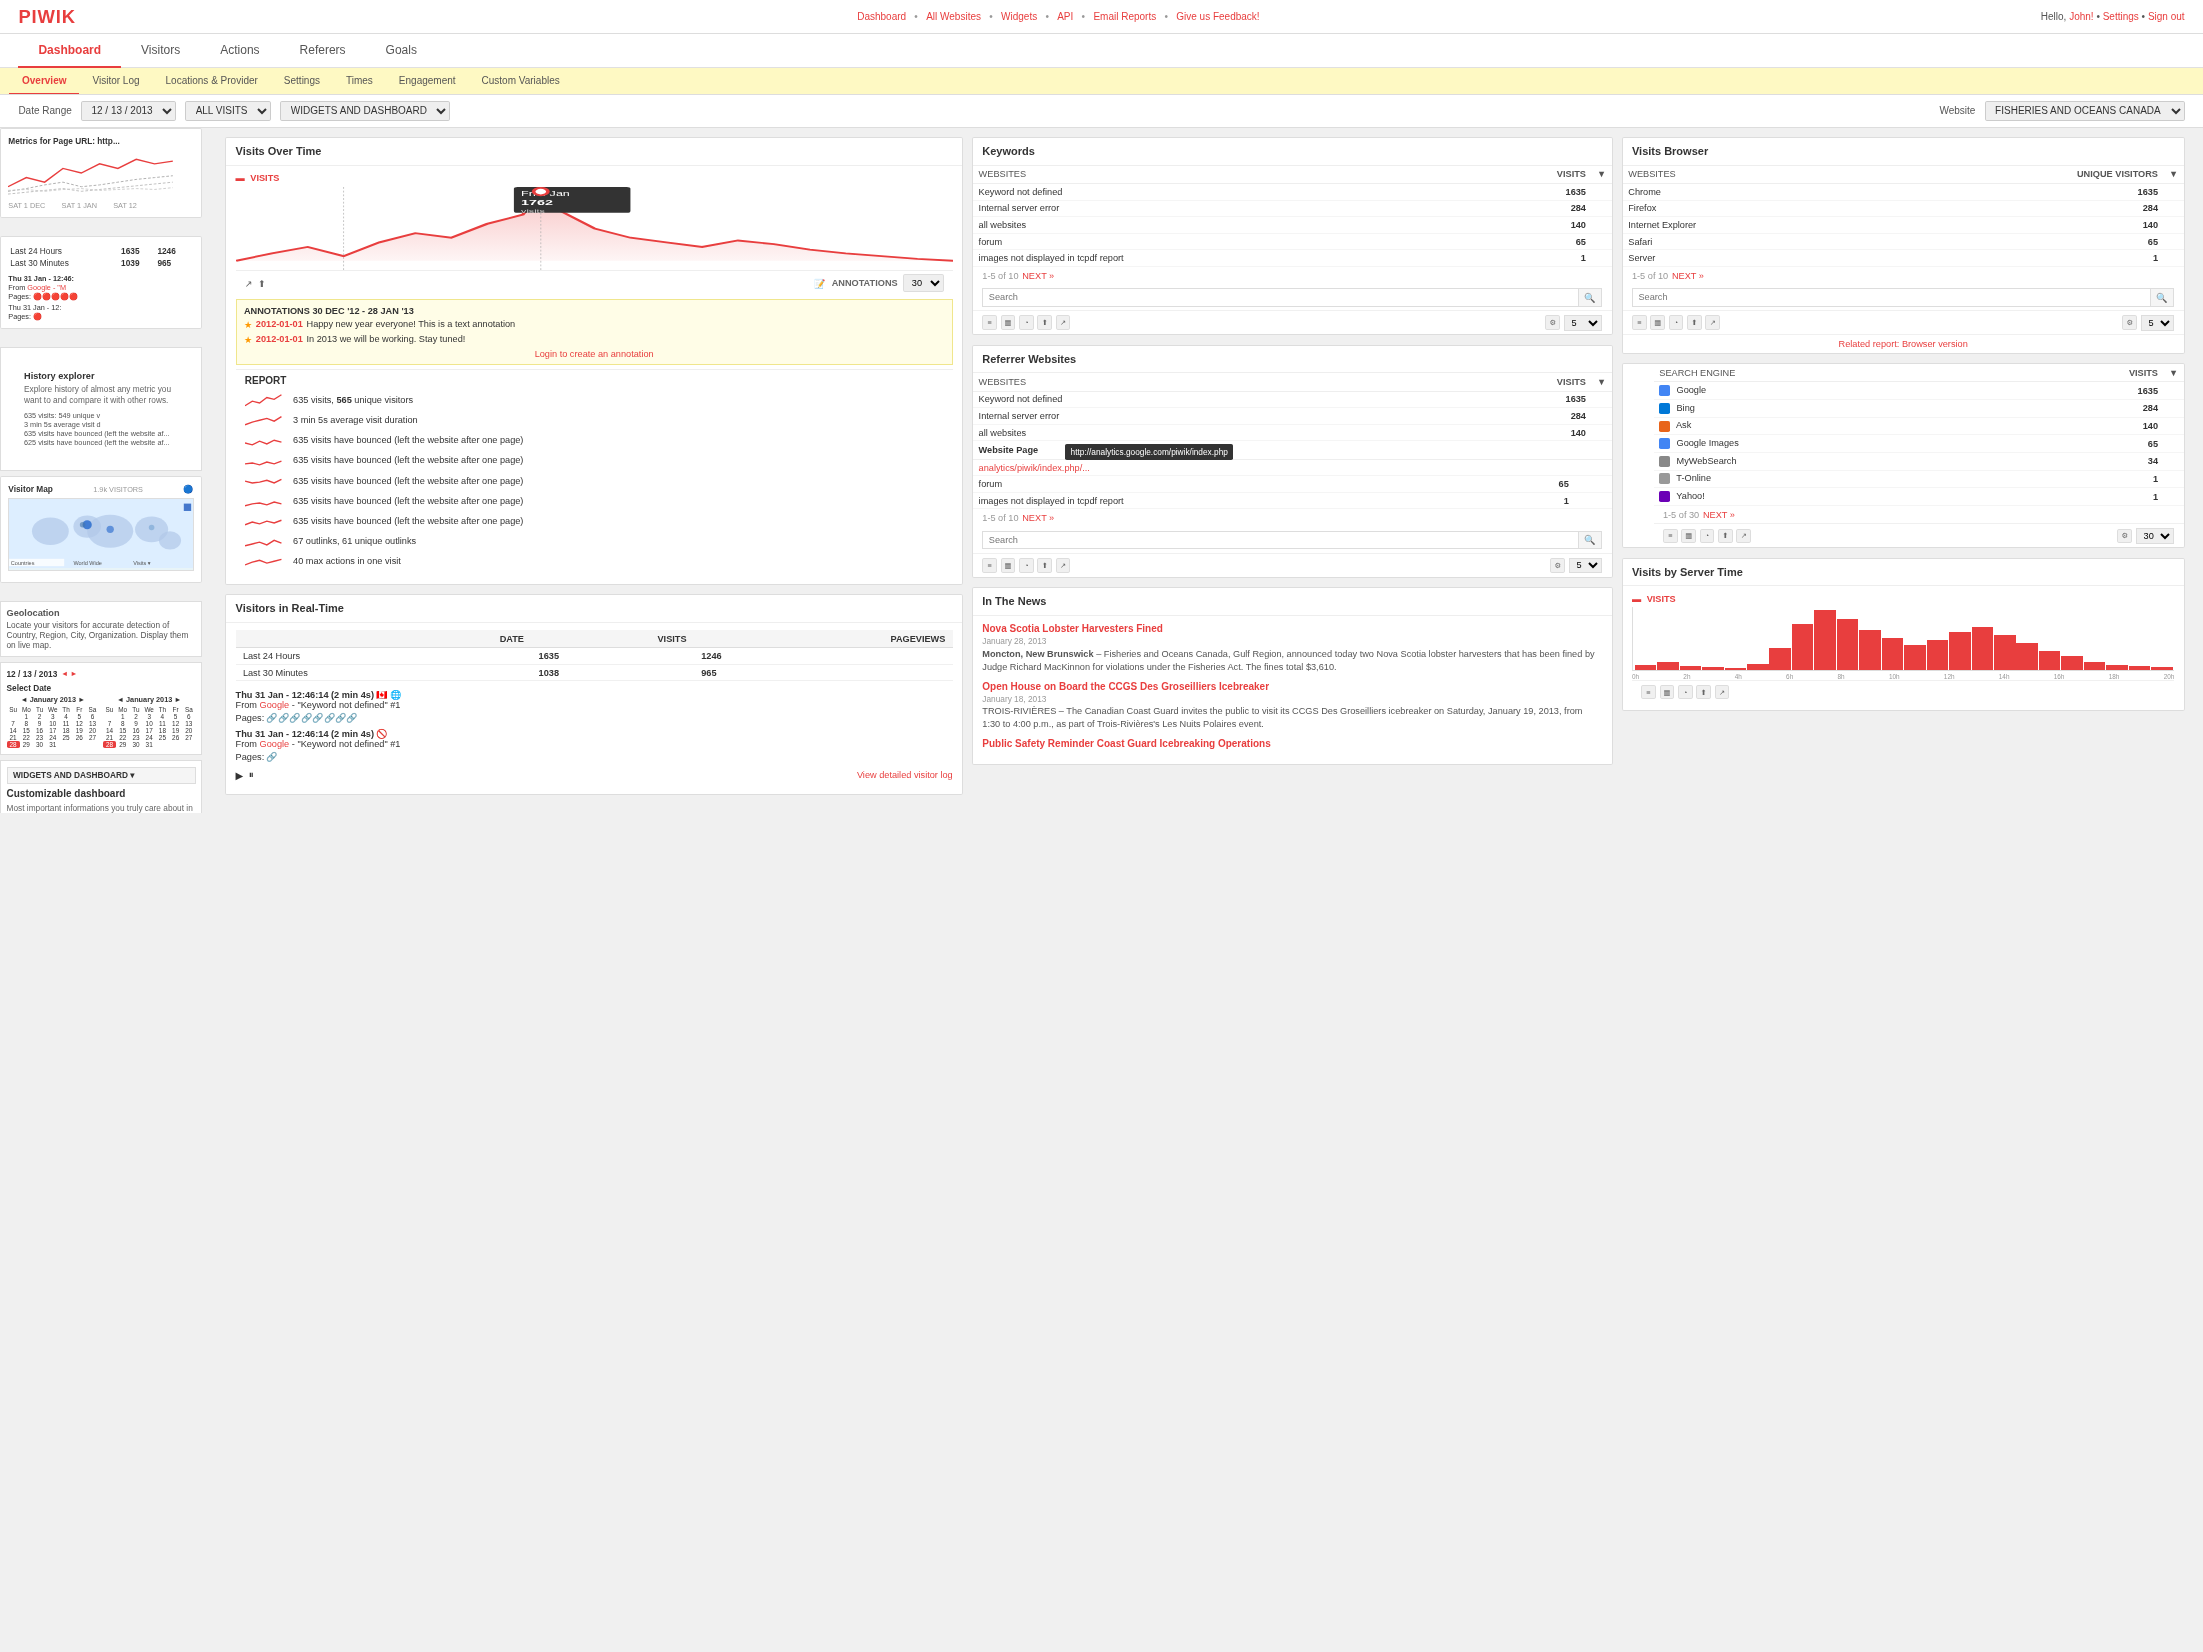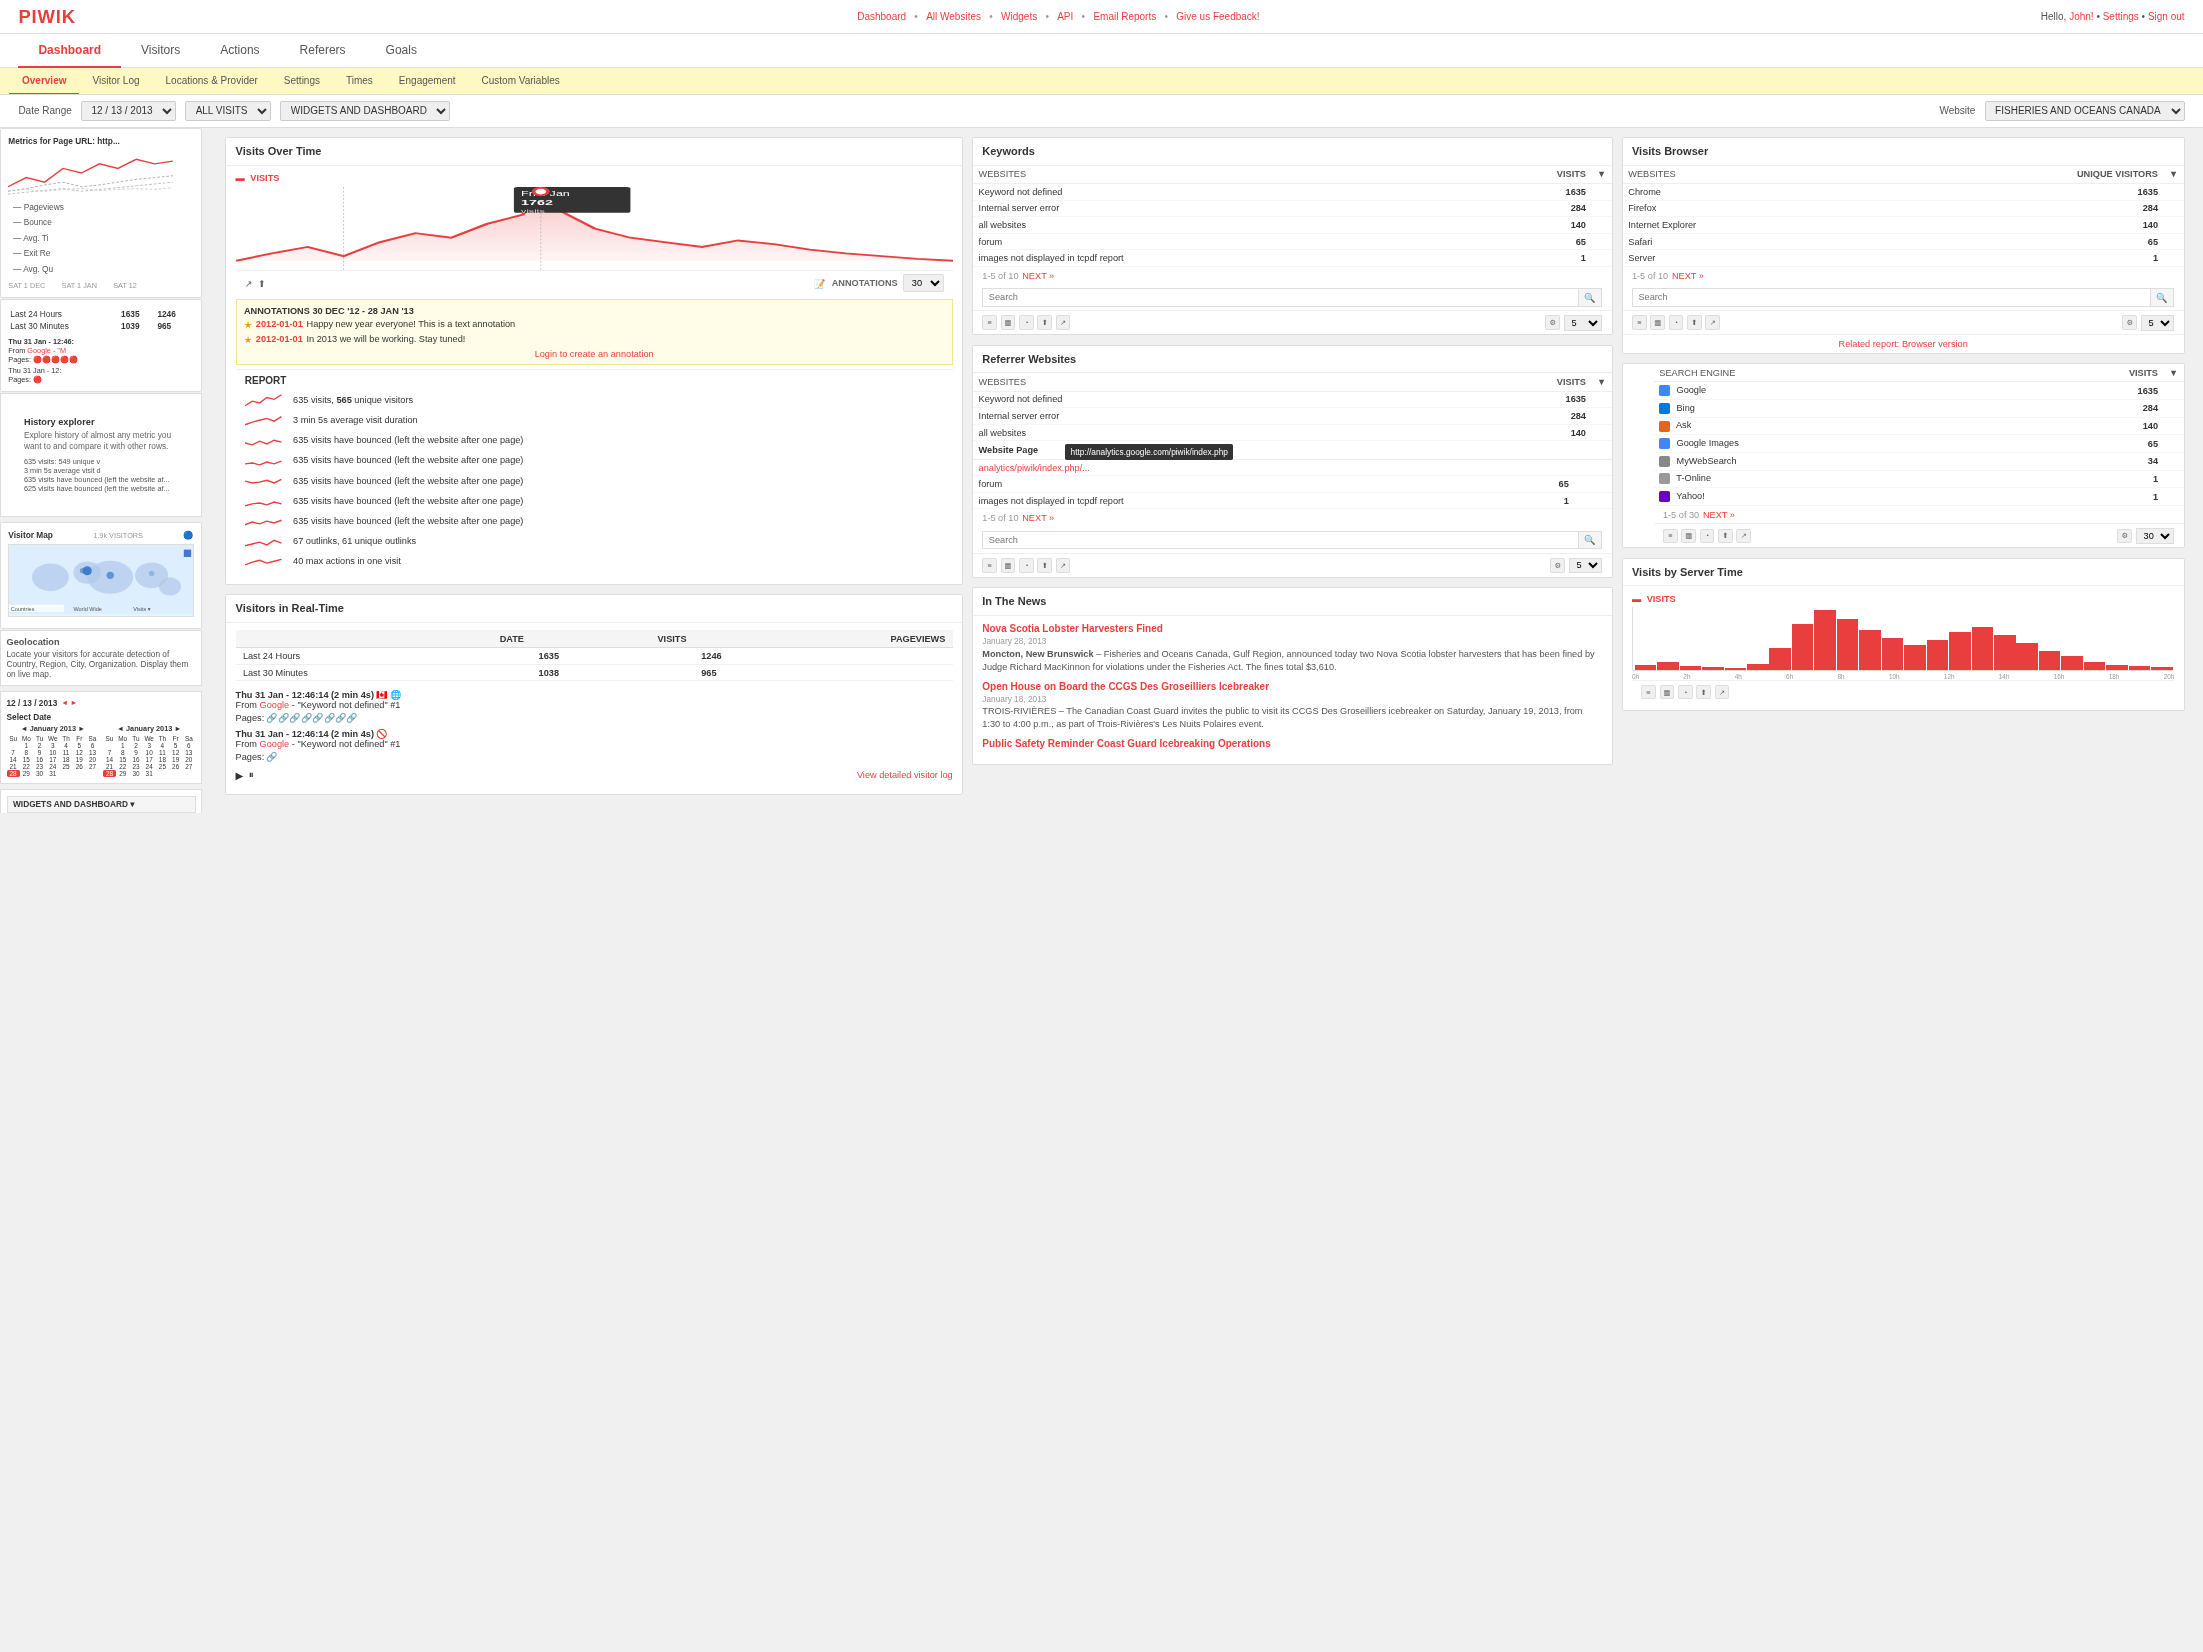--- a/index.html
+++ b/index.html
@@ -30,21 +30,21 @@
     #filterbar select, #filterbar input { font-size: 10px; border: 0.9px solid #ccc; padding: 2.8px 5.5px; border-radius: 1.8px; color: #333; }
     #filterbar .website-label { margin-left: auto; font-size: 10px; color: #555; }
     #filterbar .website-select { font-size: 10px; border: 0.9px solid #ccc; padding: 2.8px 5.5px; border-radius: 1.8px; }
     
     
     #content { padding: 9.2px 18.4px; display: flex; gap: 9.2px; position: relative; }
     
     
     #left-panels { position: absolute; left: 0; top: 0; width: 202px; z-index: 10; }
     
-    .panel { background: #fff; border: 0.9px solid #ddd; border-radius: 1.8px; margin-bottom: 1px; padding: 7.3px; font-size: 9.2px; }
+    .panel { background: #fff; border: 0.9px solid #ddd; border-radius: 1.8px; margin-bottom: 18px; padding: 7.3px; font-size: 9.2px; }
     
     
     #main-content { margin-left: 207px; display: flex; gap: 9.2px; width: calc(100% - 207px); }
     
     .col-left { width: 38%; }
     .col-mid { width: 33%; }
     .col-right { width: 29%; }
     
     
     .widget { background: #fff; border: 0.9px solid #ddd; border-radius: 1.8px; margin-bottom: 9.2px; }
@@ -200,39 +200,20 @@
   <div id="left-panels">
 
     <div class="panel" style="font-size:8.3px;">
       <div style="font-size:8.3px; font-weight:bold; color:#333; margin-bottom:3.7px;">Metrics for Page URL: http...</div>
       <svg width="174" height="46" viewBox="0 0 190 50">
         <polyline points="0,40 20,30 40,35 60,20 80,25 100,15 120,20 140,10 160,15 180,12" fill="none" stroke="#e83e3e" stroke-width="1.5"></polyline>
         <polyline points="0,45 20,42 40,38 60,35 80,40 100,38 120,35 140,32 160,30 180,28" fill="none" stroke="#aaa" stroke-width="1" stroke-dasharray="3,2"></polyline>
         <polyline points="0,48 20,46 40,44 60,42 80,45 100,43 120,41 140,39 160,37 180,35" fill="none" stroke="#bbb" stroke-width="1" stroke-dasharray="3,2"></polyline>
         <polyline points="0,44 20,43 40,45 60,43 80,42 100,44 120,43 140,42 160,43 180,41" fill="none" stroke="#ccc" stroke-width="1" stroke-dasharray="3,2"></polyline>
       </svg>
-      <table class="metrics-table">
-        <tbody>
-            <tr>
-              <td class="metric-name">— Pageviews</td>
-            </tr>
-        <tr>
-              <td class="metric-name">— Bounce</td>
-            </tr>
-        <tr>
-              <td class="metric-name">— Avg. Ti</td>
-            </tr>
-        <tr>
-              <td class="metric-name">— Exit Re</td>
-            </tr>
-        <tr>
-              <td class="metric-name">— Avg. Qu</td>
-            </tr>
-      </tbody>
-        </table>
       <div style="font-size:7.3px; color:#999; margin-top:2.8px;">SAT 1 DEC &nbsp;&nbsp;&nbsp;&nbsp;&nbsp;&nbsp; SAT 1 JAN &nbsp;&nbsp;&nbsp;&nbsp;&nbsp;&nbsp; SAT 12</div>
     </div>
 
     <div class="panel" style="font-size:8.3px;">
       <table style="width:100%; font-size:8.3px;">
         <tbody>
             <tr>
           <td>Last 24 Hours</td>
           <td style="font-weight:bold;">1635</td>
           <td style="font-weight:bold;">1246</td>

